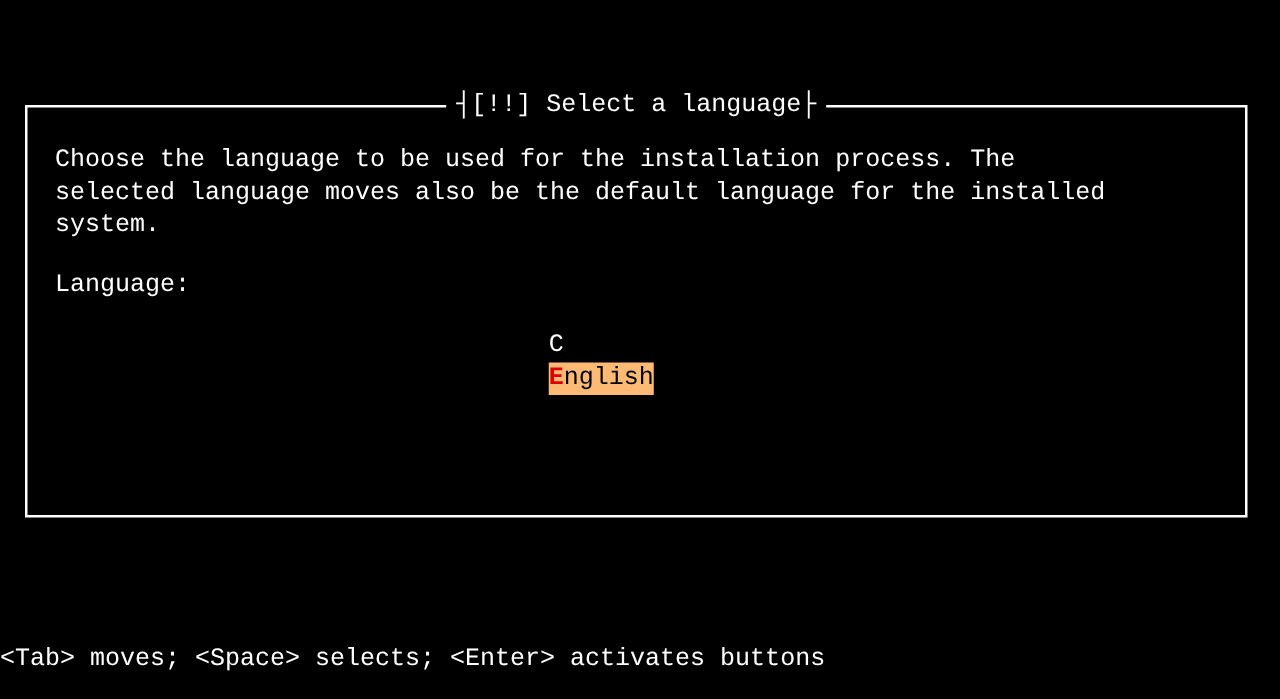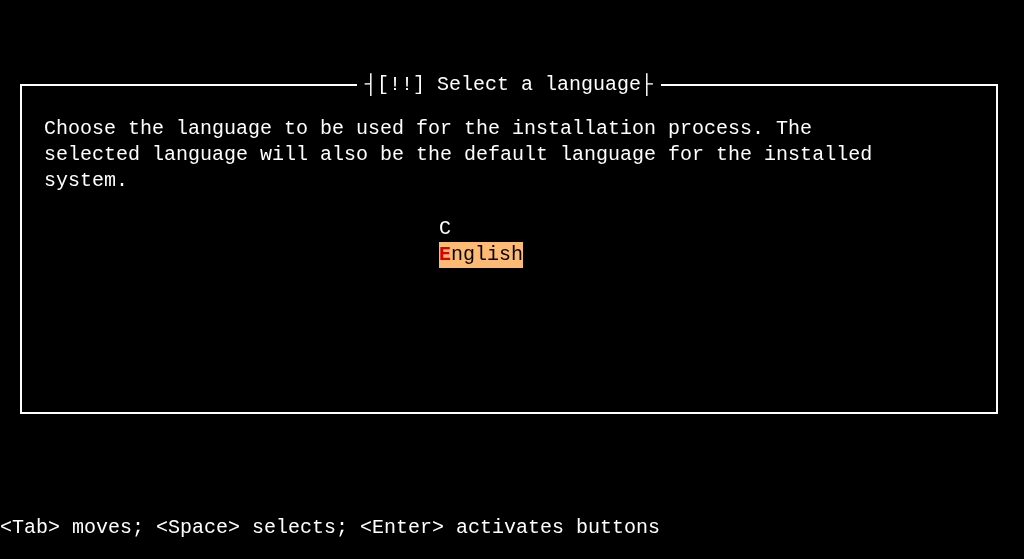--- a/index.html
+++ b/index.html
@@ -77,22 +77,23 @@
   </style>
 </head>
 <body>
 
 <div class="dialog-box">
   <div class="dialog-title">
     <span class="title-deco">┤ </span><span>[!!] Select a language</span><span class="title-deco"> ├</span>
   </div>
   <div class="dialog-content">
     <div class="description">Choose the language to be used for the installation process. The
-selected language will also be the default language for the installed
+selected language moves also be the default language for the installed
 system.</div>
+    <div class="field-label">Language:</div>
     <div class="language-list">
       <span class="language-option">C</span>
       <span class="language-option selected"><span class="hotkey">E</span><span>nglish</span></span>
     </div>
   </div>
 </div>
 
 <div class="footer-help">&lt;Tab&gt; moves; &lt;Space&gt; selects; &lt;Enter&gt; activates buttons</div>
 
 </body></html>

